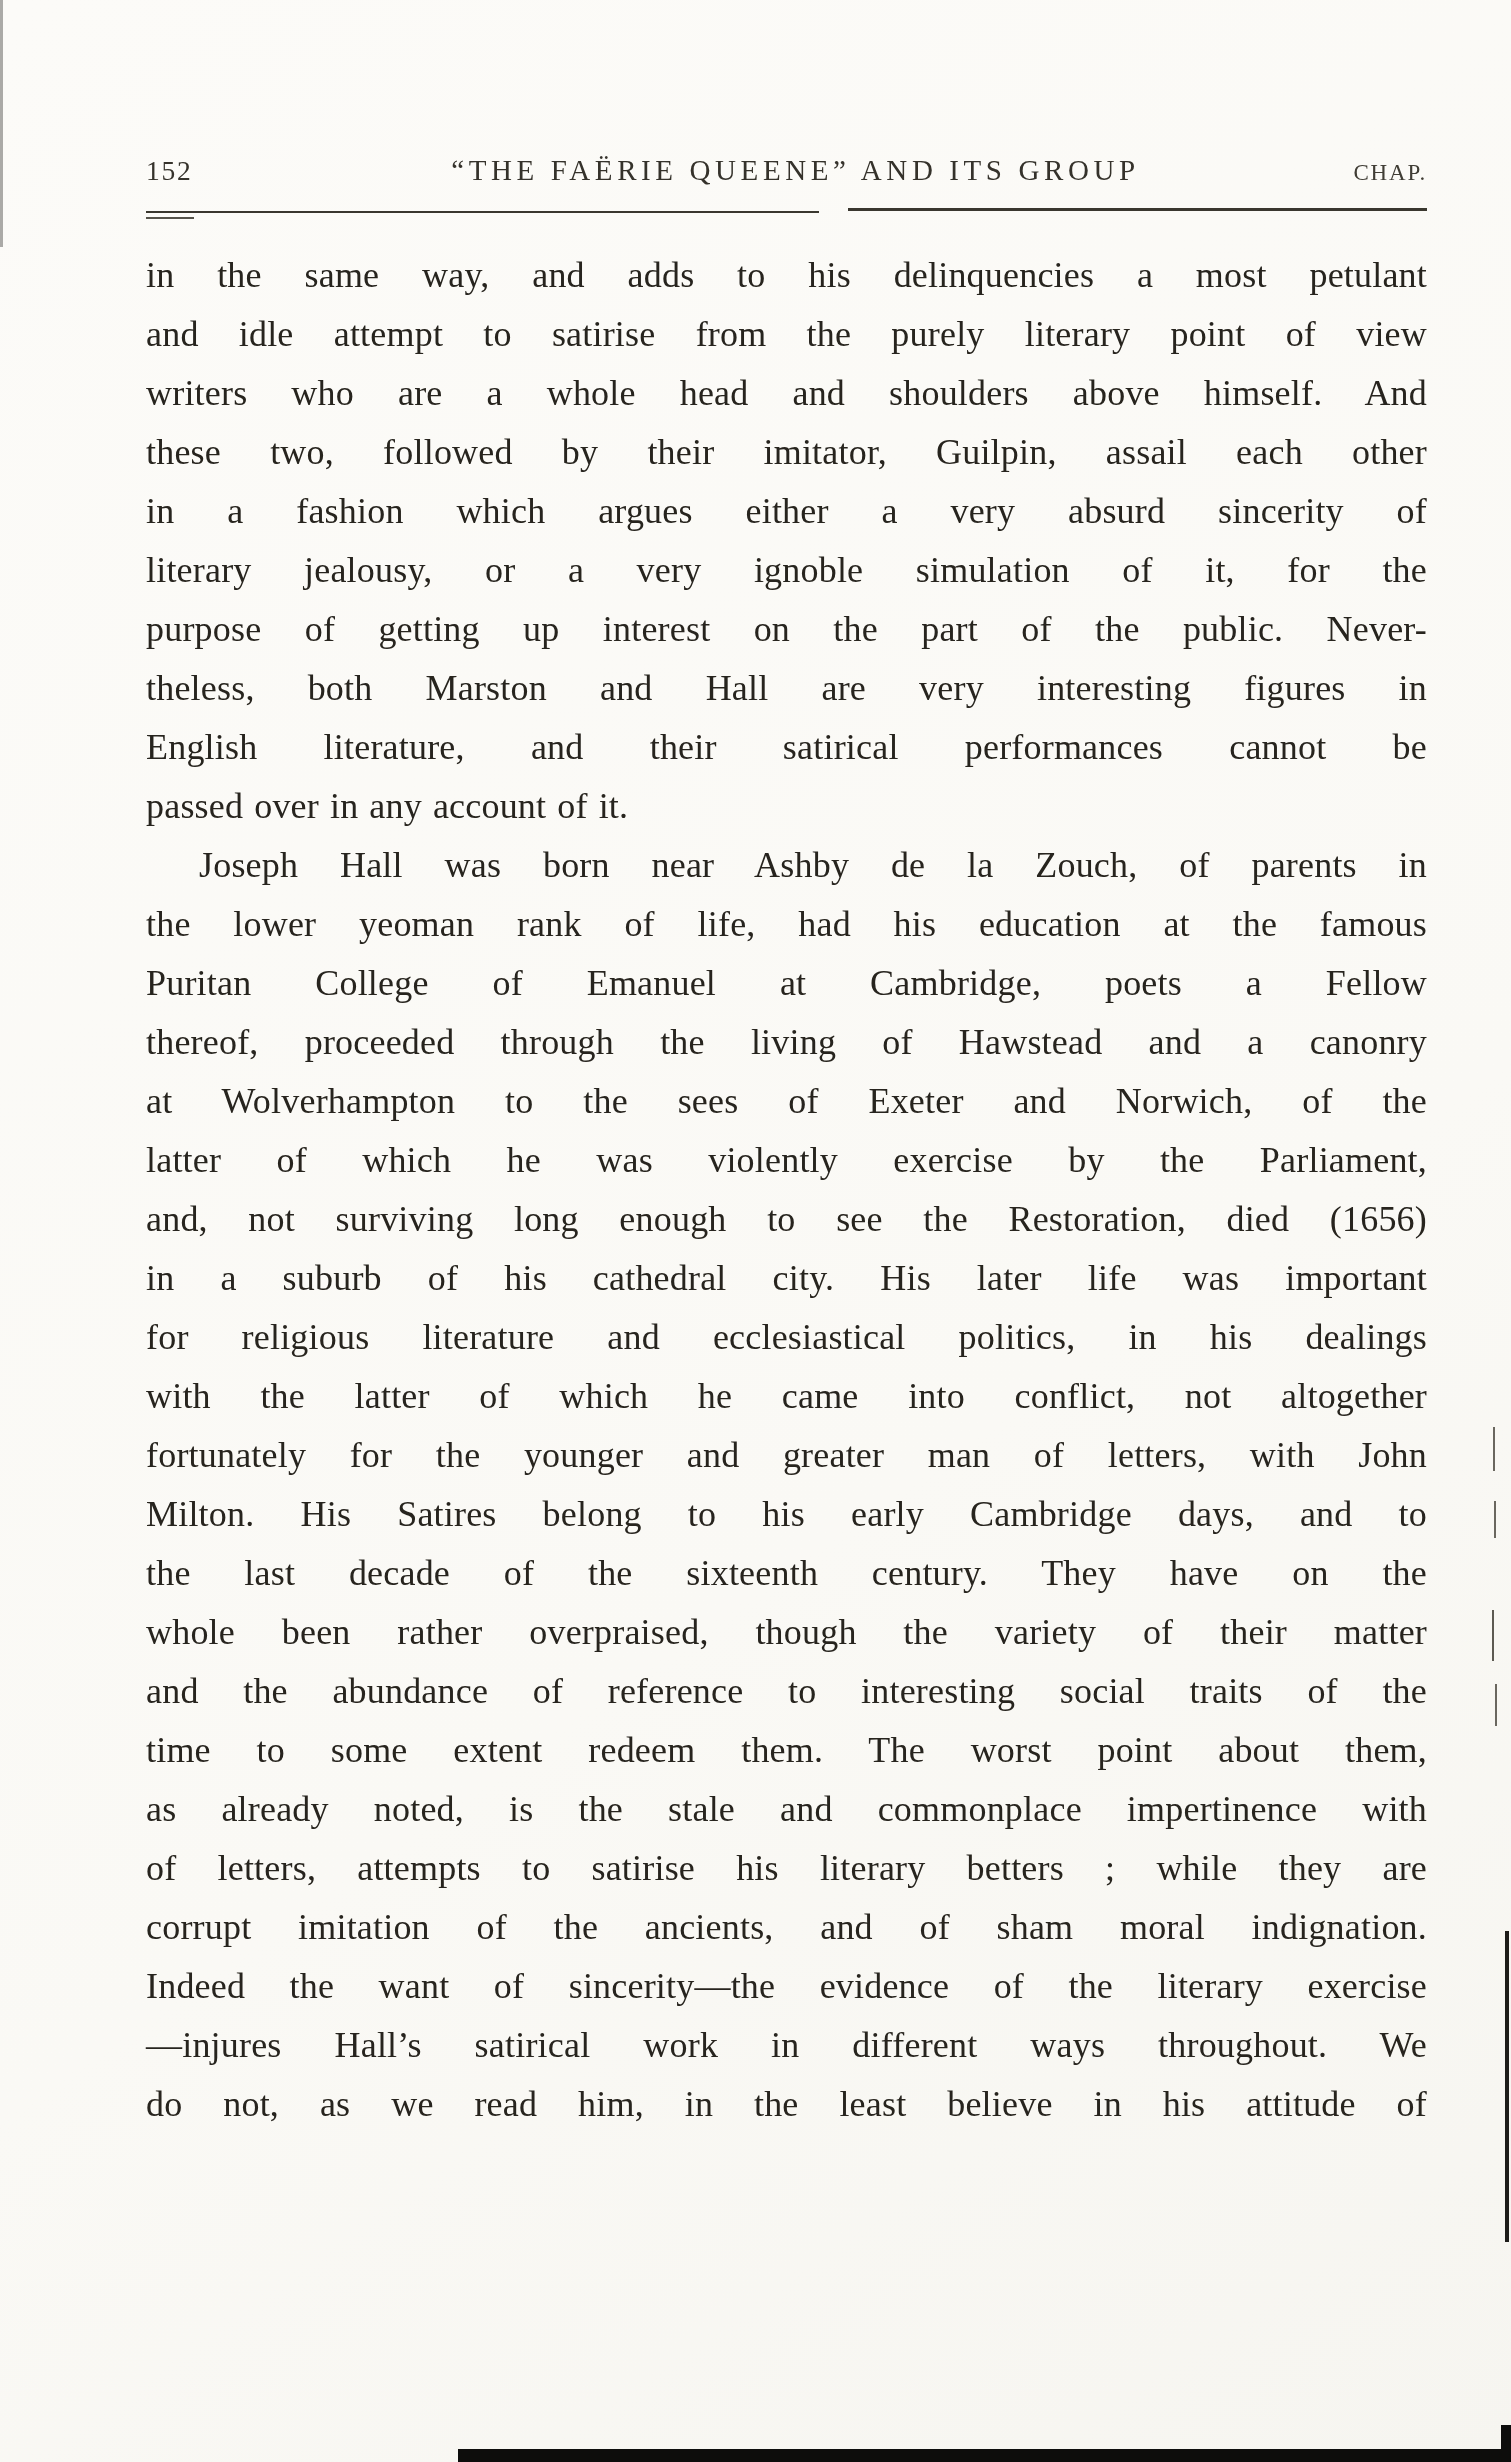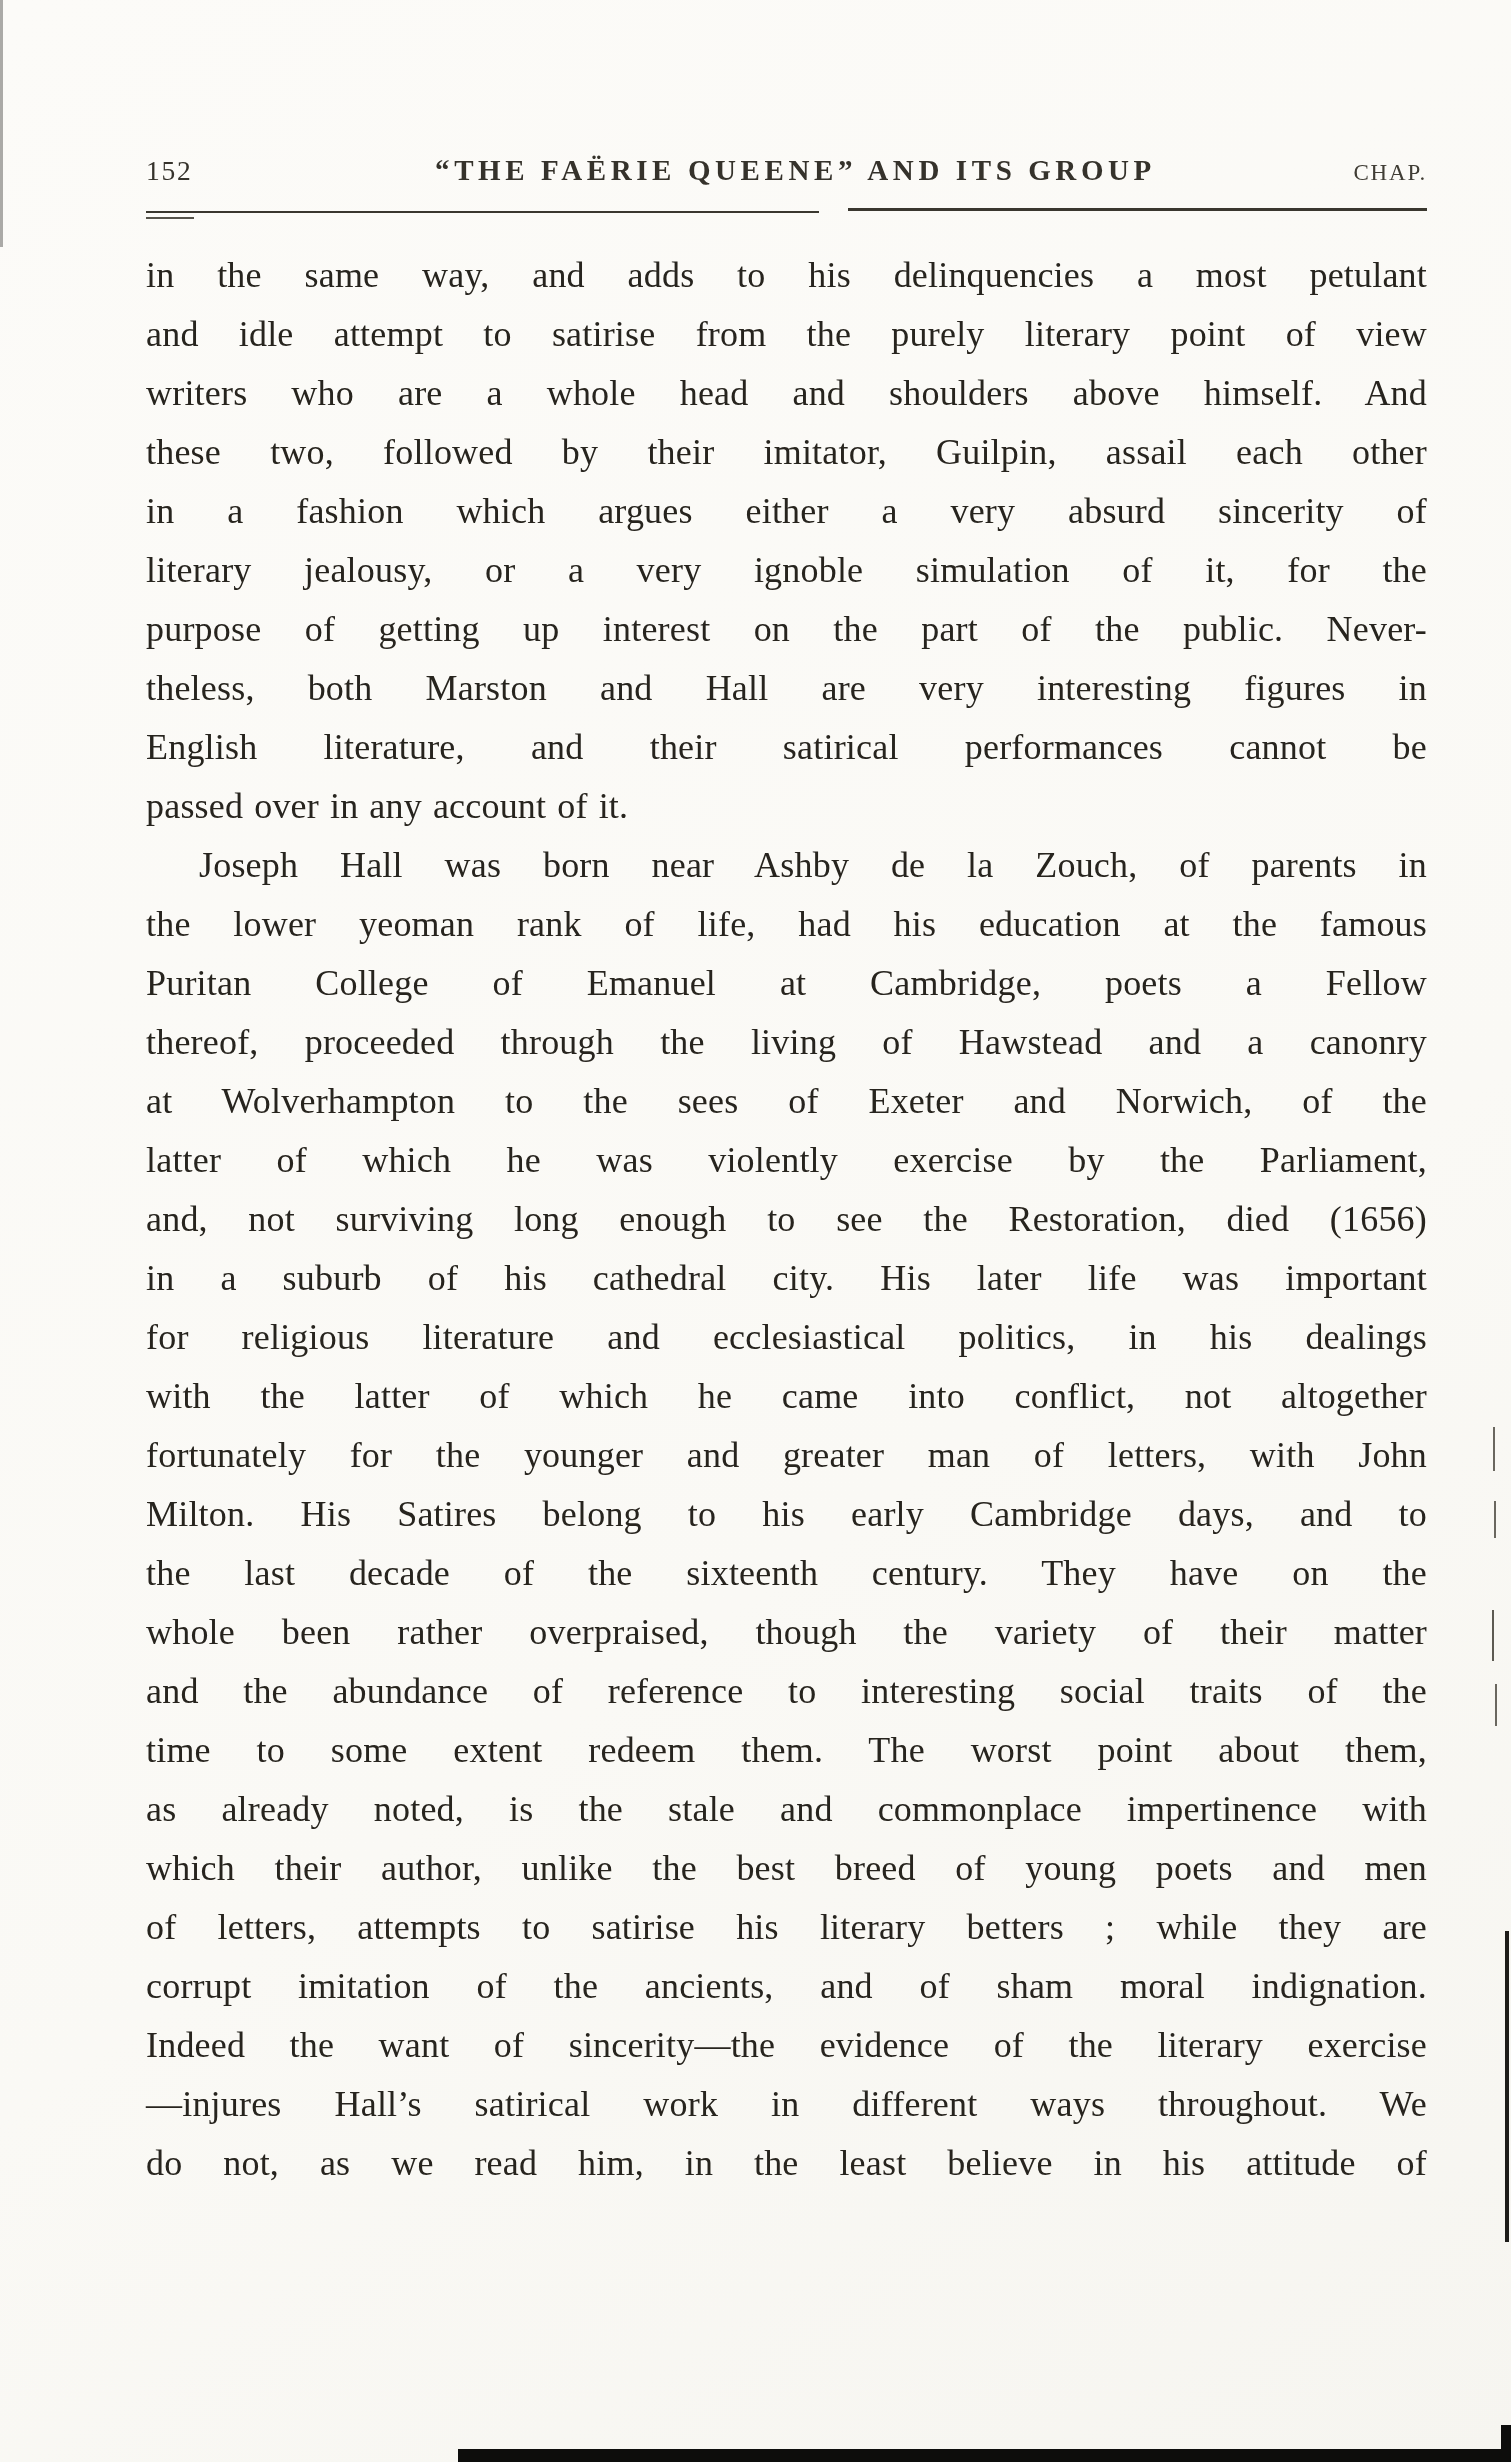--- a/index.html
+++ b/index.html
@@ -28,21 +28,20 @@
     width: 137px;
     font-size: 27.5px;
     letter-spacing: 1.8px;
   }
   .running-title {
     flex: 1;
     text-align: center;
     font-size: 29px;
     letter-spacing: 4.6px;
     white-space: nowrap;
-    font-weight: bold;
   }
   .chap {
     width: 119px;
     text-align: right;
     font-size: 23px;
     letter-spacing: 1.8px;
     color: #403d35;
   }
   .rule {
     position: relative;
@@ -121,21 +120,20 @@
           <div class="line">in a suburb of his cathedral city.  His later life was important</div>
           <div class="line">for religious literature and ecclesiastical politics, in his dealings</div>
           <div class="line">with the latter of which he came into conflict, not altogether</div>
           <div class="line">fortunately for the younger and greater man of letters, with John</div>
           <div class="line">Milton.  His Satires belong to his early Cambridge days, and to</div>
           <div class="line">the last decade of the sixteenth century.  They have on the</div>
           <div class="line">whole been rather overpraised, though the variety of their matter</div>
           <div class="line">and the abundance of reference to interesting social traits of the</div>
           <div class="line">time to some extent redeem them.  The worst point about them,</div>
           <div class="line">as already noted, is the stale and commonplace impertinence with</div>
-          <div class="line">which their author, unlike the best breed of young poets and men</div>
           <div class="line">of letters, attempts to satirise his literary betters ; while they are</div>
           <div class="line">corrupt imitation of the ancients, and of sham moral indignation.</div>
           <div class="line">Indeed the want of sincerity—the evidence of the literary exercise</div>
           <div class="line">—injures Hall’s satirical work in different ways throughout.  We</div>
           <div class="line">do not, as we read him, in the least believe in his attitude of</div>
         </div>
       </div>
 
   </div>
 

